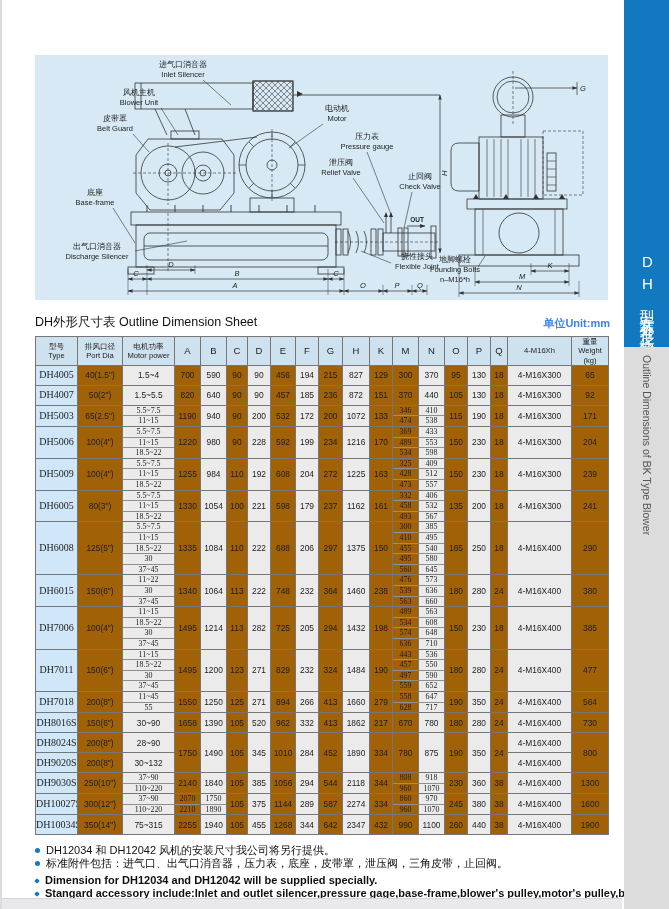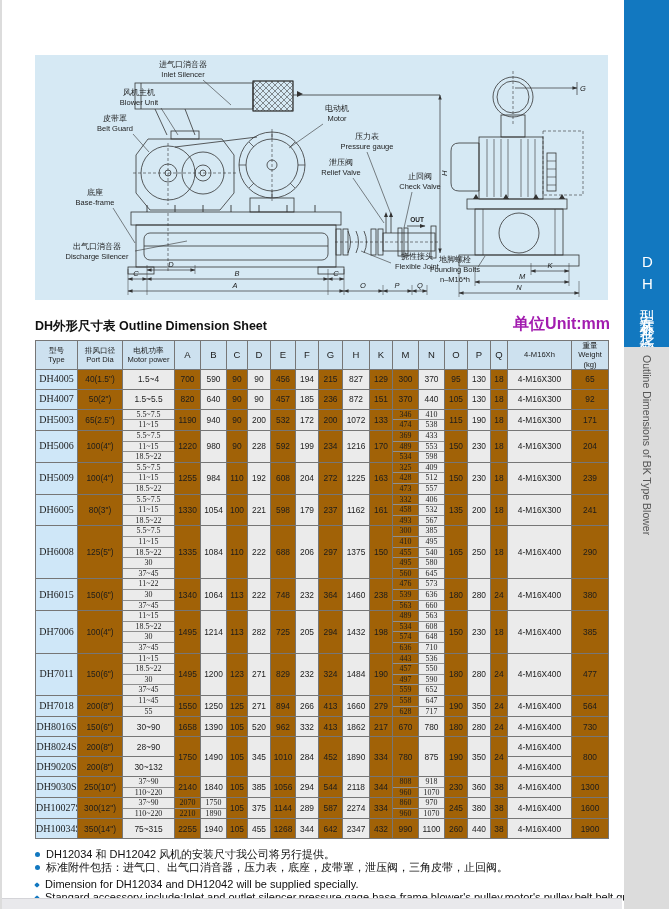--- a/index.html
+++ b/index.html
@@ -10,43 +10,43 @@
   
   .diagram-wrap{margin-top:55px;width:573px;height:245px;}
   svg text{fill:#1d1d1d;}
   .cnl{font-size:8px;}
   .enl{font-size:7.5px;}
   .diml{font-size:7.5px;font-style:italic;}
   .outl{font-size:6.5px;font-weight:bold;}
   
   .title-row{display:flex;justify-content:space-between;align-items:flex-end;
              margin-top:14px;margin-bottom:5px;}
-  .tbl-title{font-size:12.5px;font-weight:bold;color:#111;}
-  .unit{font-size:16px;font-weight:bold;color:#a21caf;}
+  .tbl-title{font-size:12.5px;font-weight:normal;color:#111;}
+  .unit{font-size:11px;font-weight:bold;color:#3b82f6;}
   
   table{border-collapse:collapse;table-layout:fixed;width:573px;
         border:1.5px solid #4a4a4a;background:#a16207;}
   th,td{border:1px solid #767676;text-align:center;vertical-align:middle;
         padding:0;color:#1c1c1c;overflow:hidden;}
   thead th{background:var(--hdrbg,#cde1ef);font-weight:normal;font-size:7.6px;
            line-height:9.3px;height:26px;}
   thead th.letter{font-size:9.5px;}
   td{font-size:8.4px;height:19px;line-height:10px;}
   td.c-type{background:var(--typebg,#cfe7f8);font-size:10px;font-family:Liberation Serif, serif;}
   td.shade{background:var(--shade,#ebebeb);}
   .stack{display:flex;flex-direction:column;justify-content:center;width:100%;font-family:Liberation Serif, serif;}
   .stack-item{height:9.6px;line-height:9.6px;font-size:7.9px;
               border-bottom:1px solid #8f8f8f;}
   .stack-item:last-child{border-bottom:none;}
   
   .notes{margin-top:9px;}
   .note{font-size:11px;line-height:13px;color:#101010;white-space:nowrap;}
   .note .dot{display:inline-block;width:5px;height:5px;border-radius:50%;
              background:var(--accent,#1278c0);margin-right:6px;vertical-align:1px;}
-  .note.en{margin-top:0;}
+  .note.en{margin-top:0;font-weight:bold;}
   .note.en .dot{width:4px;height:4px;border-radius:1px;transform:rotate(45deg);}
   .notes .gap{height:4px;}
   
   .sidebar{position:absolute;top:0;right:0;width:47px;height:909px;}
   .sidebar-blue{position:absolute;top:0;left:2px;right:0;height:347px;
       background:var(--accent,#1278c0);display:flex;justify-content:center;
       align-items:flex-end;padding-bottom:10px;box-sizing:border-box;}
   .v-cn{writing-mode:vertical-rl;text-orientation:upright;color:#fff;
         font-size:15px;letter-spacing:5px;}
   .sidebar-gray{position:absolute;top:347px;left:2px;right:0;bottom:0;

